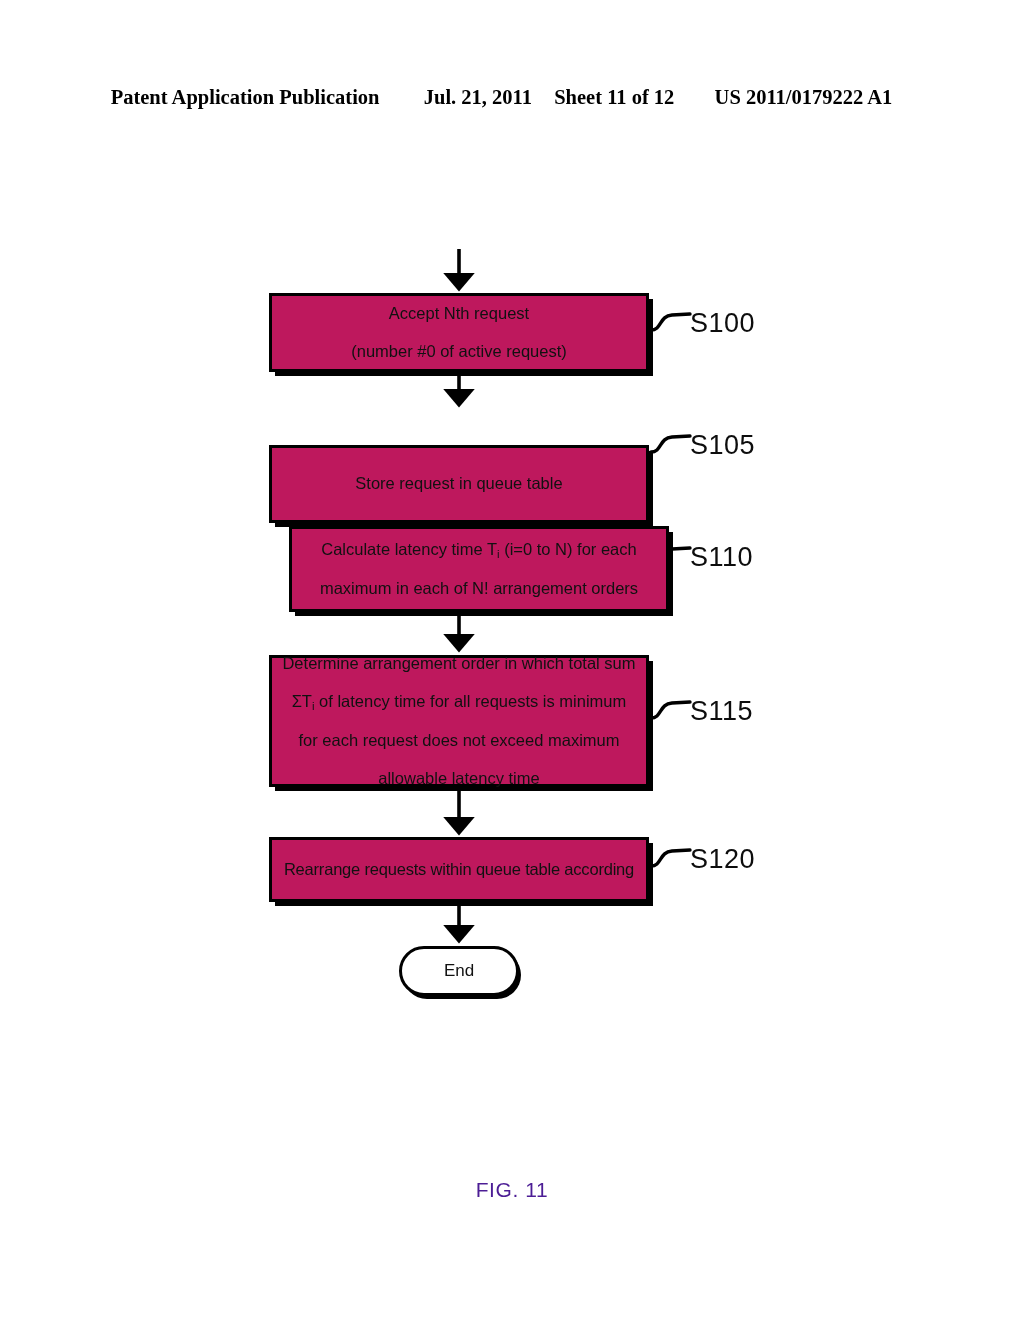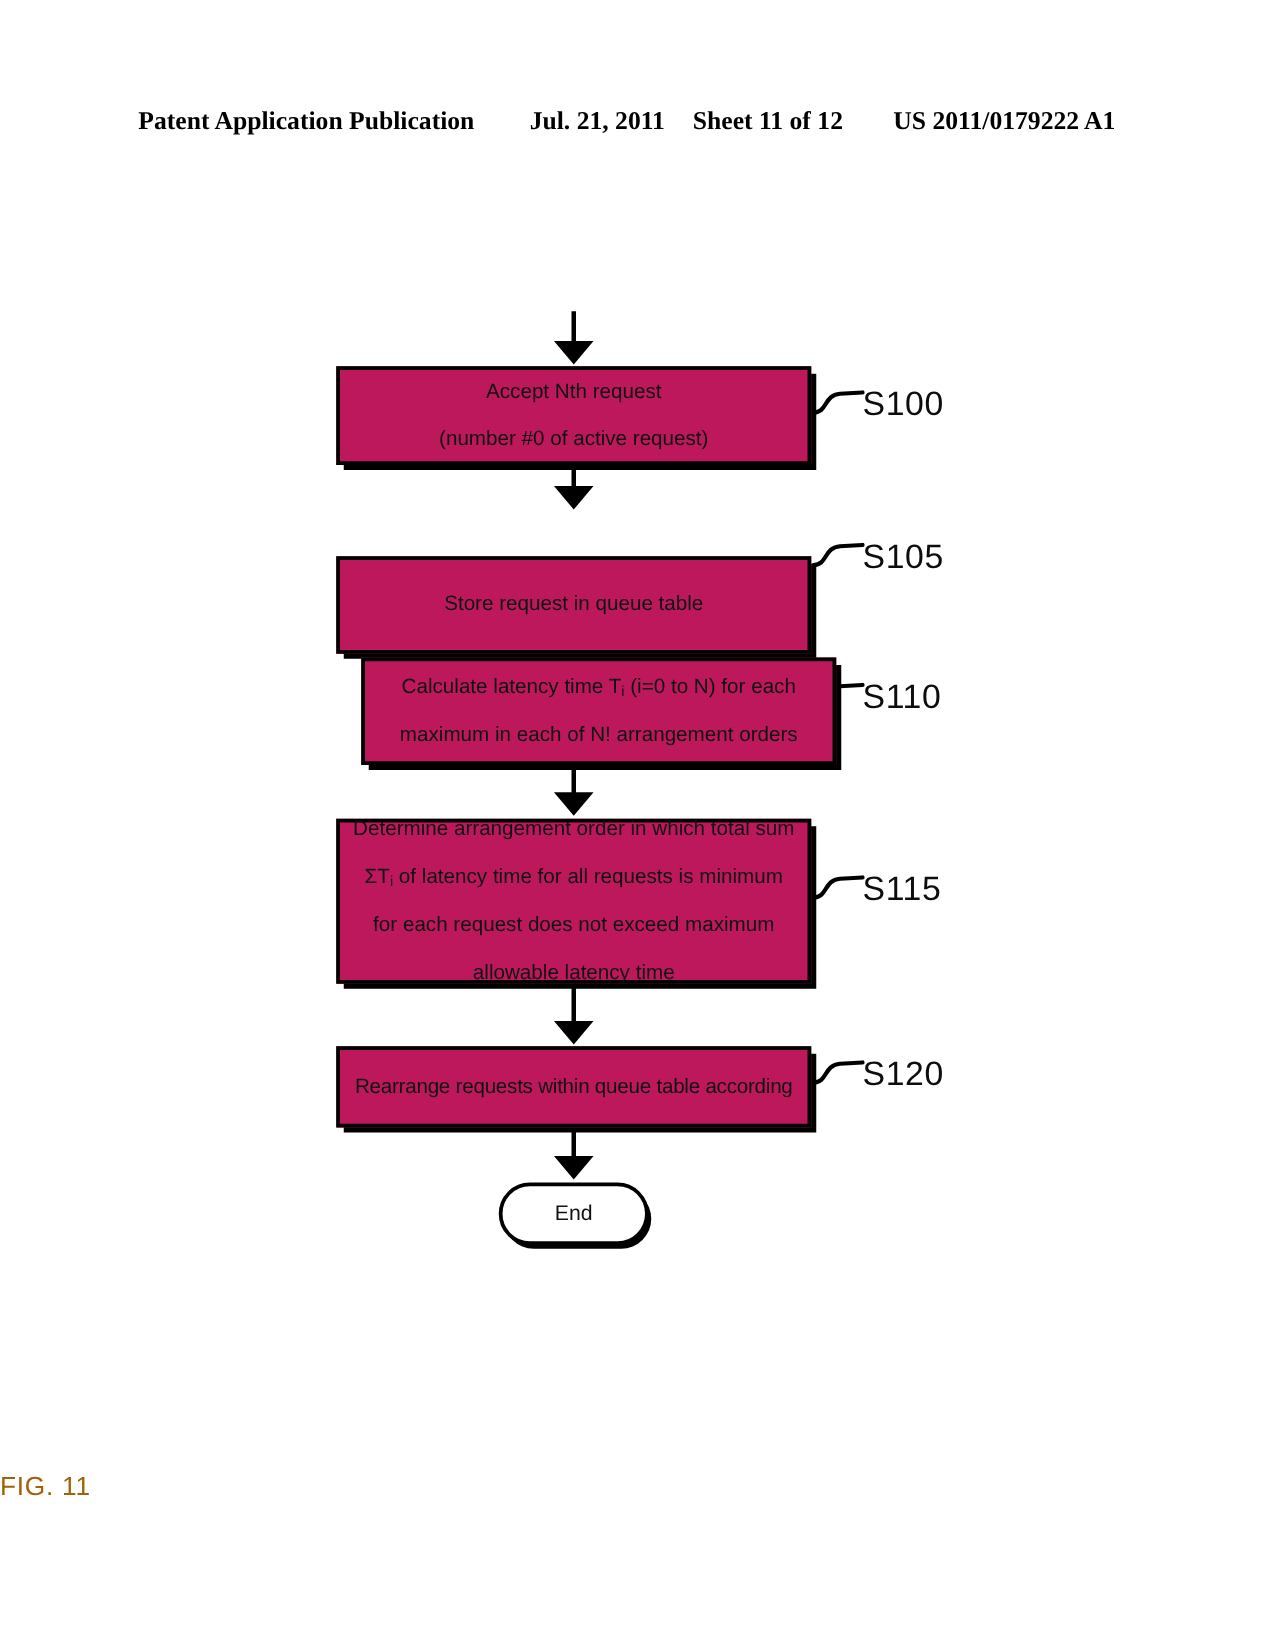--- a/index.html
+++ b/index.html
@@ -102,23 +102,24 @@
     color: #0d0d0d;
     white-space: nowrap;
   }
 
   
   #fig-caption {
     position: absolute;
     top: 1178px;
     left: 0;
     width: 1024px;
+    text-align: center;
     font-size: 21px;
     letter-spacing: 0.6px;
-    color: #a16207;
+    color: #4c1d95;
   }
 </style>
 </head>
 <body>
 
 <div id="page-header">
   <span class="hdr-seg">Patent Application Publication</span>
   <span class="gap-a"></span>
   <span class="hdr-seg">Jul. 21, 2011</span>
   <span class="gap-b"></span>

